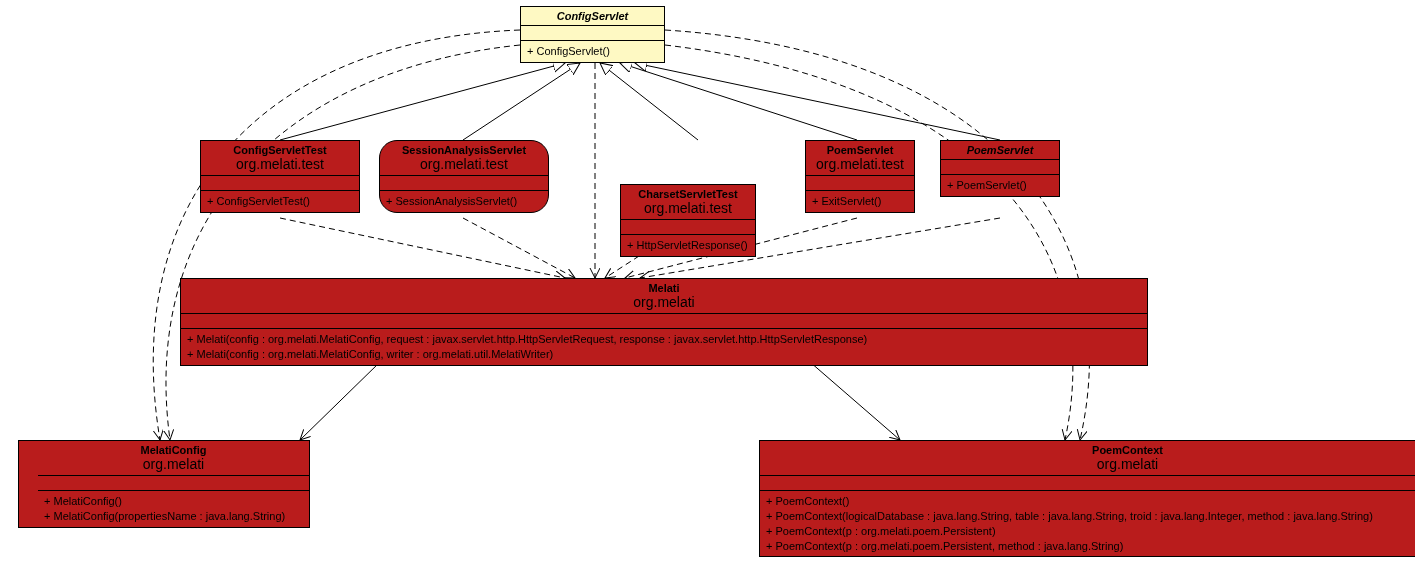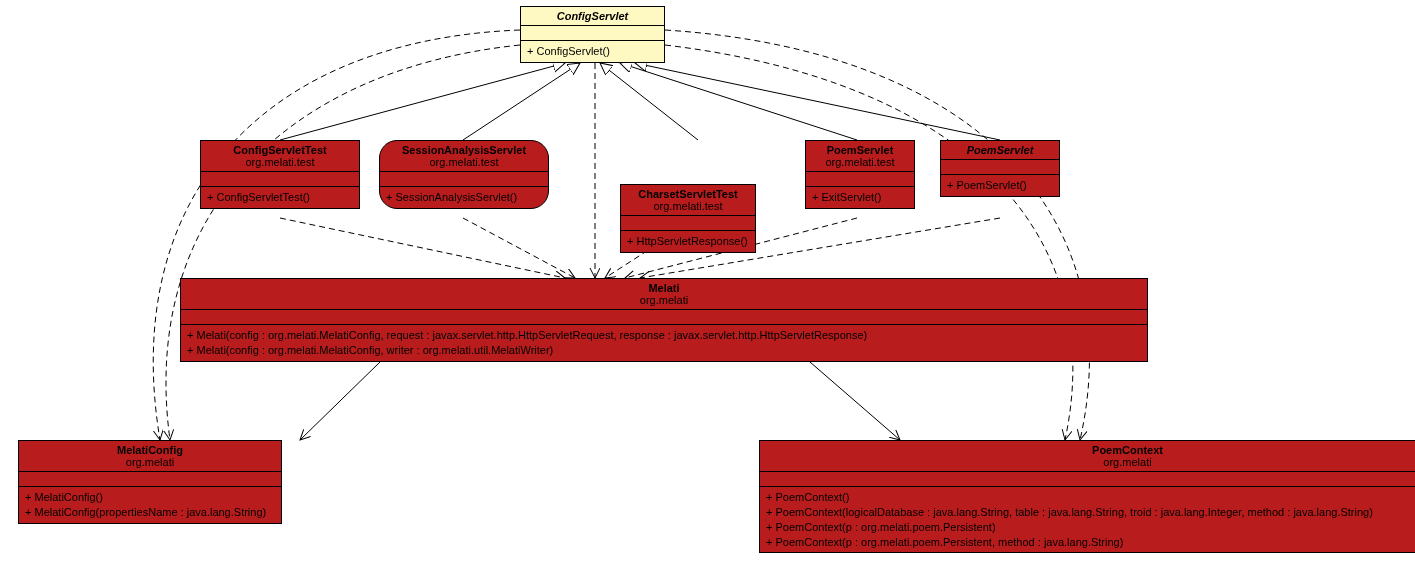--- a/index.html
+++ b/index.html
@@ -27,21 +27,21 @@
     text-align: center;
     padding: 3px 6px;
   }
   .uml-name {
     font-weight: bold;
   }
   .uml-name.abstract {
     font-style: italic;
   }
   .uml-pkg {
-    font-size: 11px;
+    font-size: 14px;
   }
   .uml-attrs {
     border-bottom: 1px solid #000;
     min-height: 10px;
     padding: 2px 6px;
   }
   .uml-ops {
     padding: 3px 6px;
     line-height: 1.35;
   }
@@ -161,21 +161,21 @@
       <div class="uml-name">Melati</div>
       <div class="uml-pkg">org.melati</div>
     </div>
     <div class="uml-attrs"></div>
     <div class="uml-ops">
       <div>+ Melati(config : org.melati.MelatiConfig, request : javax.servlet.http.HttpServletRequest, response : javax.servlet.http.HttpServletResponse)</div>
       <div>+ Melati(config : org.melati.MelatiConfig, writer : org.melati.util.MelatiWriter)</div>
     </div>
   </div>
 
-  <div class="uml-class" style="left:18px; top:440px; width:264px;">
+  <div class="uml-class" style="left:18px; top:440px; width:292px;padding-left:19px;">
     <div class="uml-header">
       <div class="uml-name">MelatiConfig</div>
       <div class="uml-pkg">org.melati</div>
     </div>
     <div class="uml-attrs"></div>
     <div class="uml-ops">
       <div>+ MelatiConfig()</div>
       <div>+ MelatiConfig(propertiesName : java.lang.String)</div>
     </div>
   </div>

